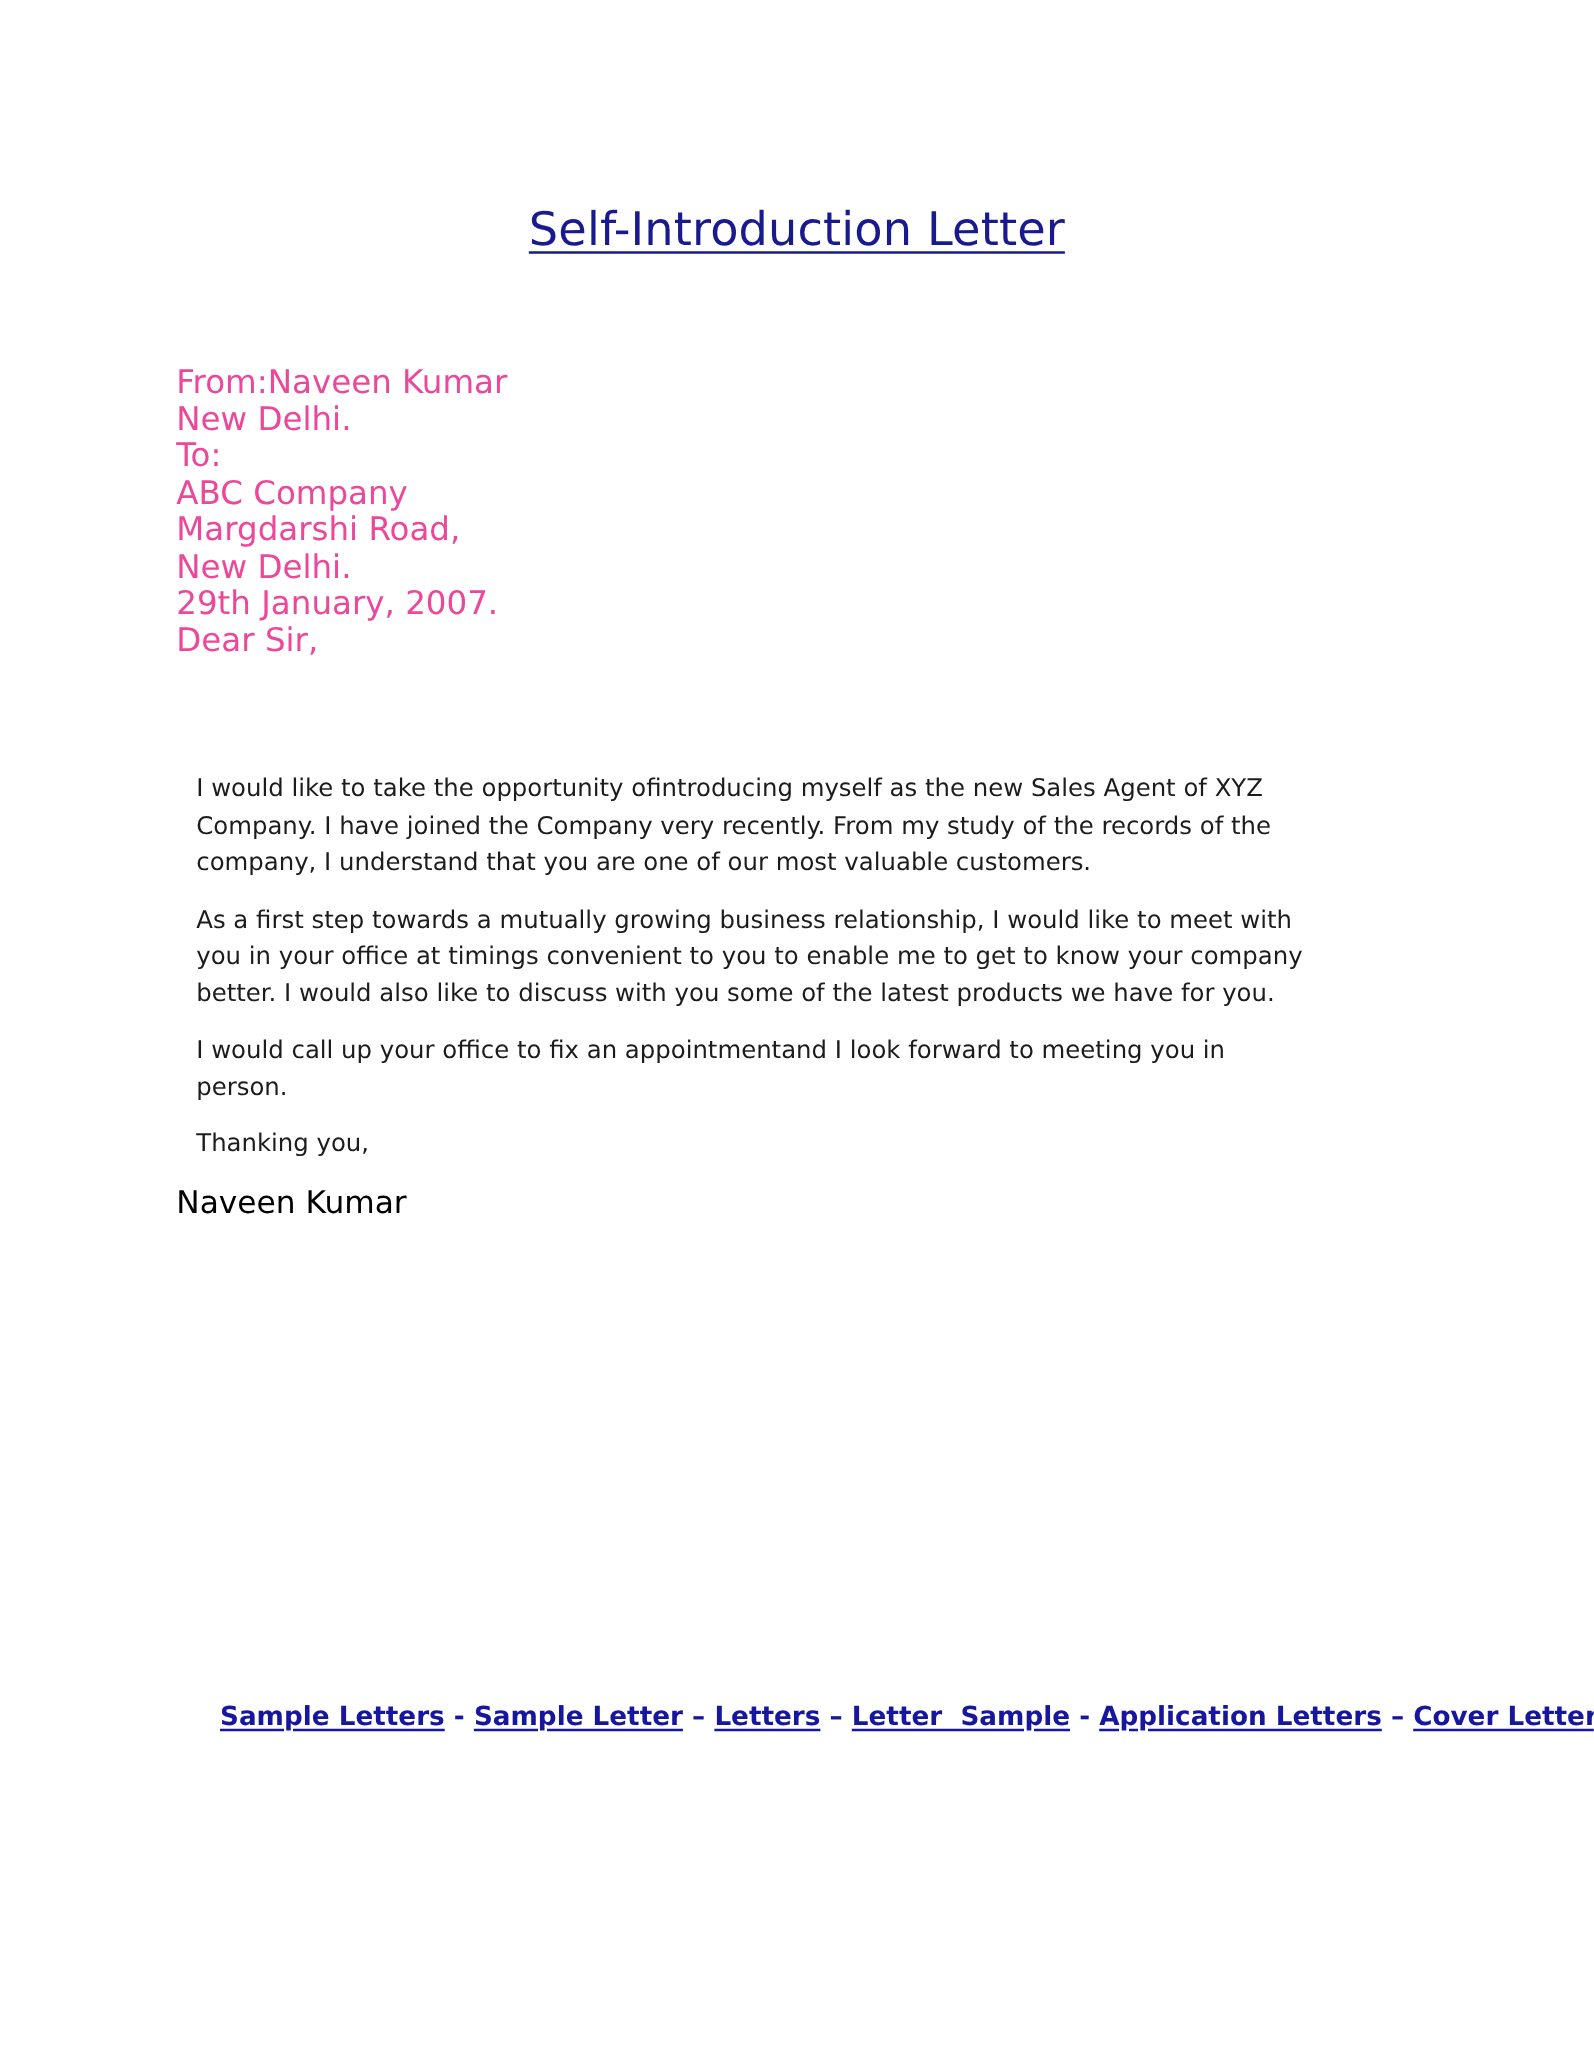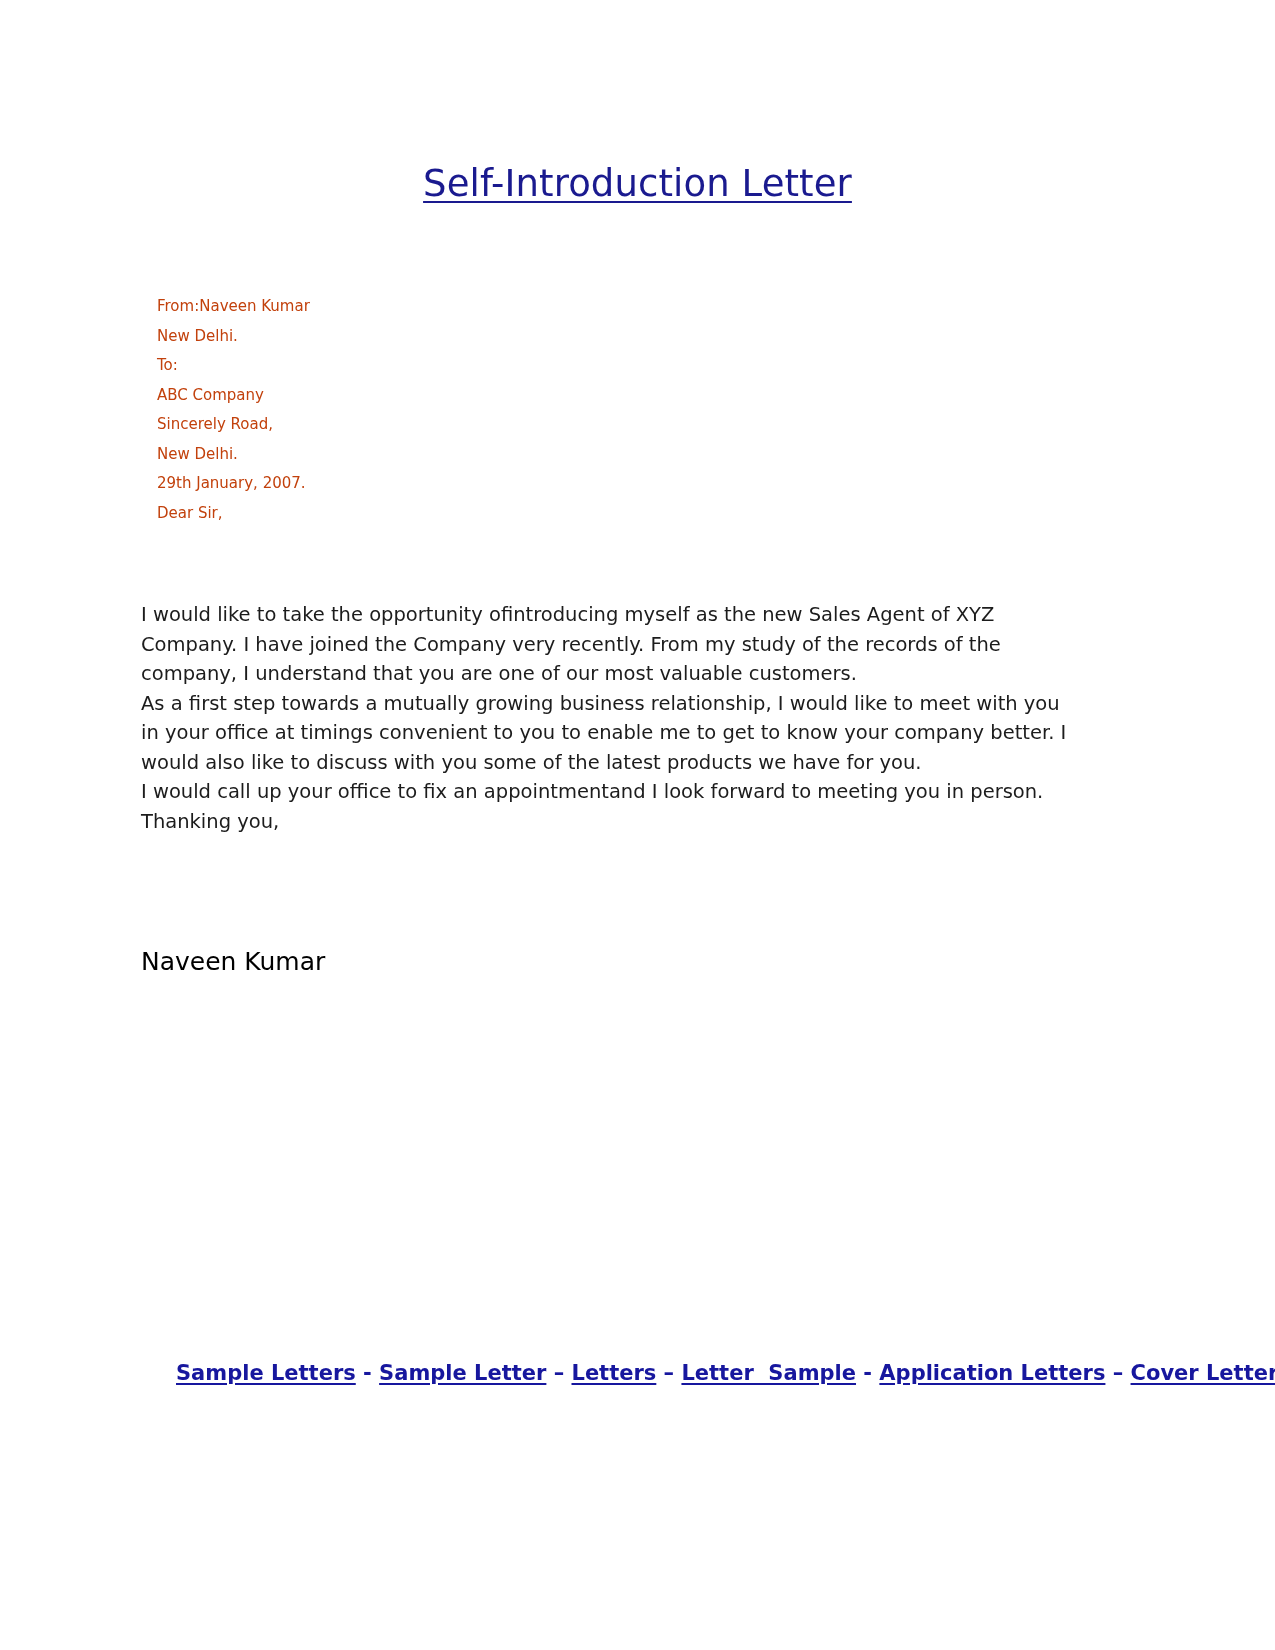--- a/index.html
+++ b/index.html
@@ -46,39 +46,38 @@
   }
 
   
   .address-block {
     position: absolute;
     top: 292px;
     left: 141px;
     width: 700px;
   }
   .address-line {
-    font-size: 15px;
+    font-size: 26px;
     line-height: 29.5px;
-    color: #c2410c;
+    color: #ec4899;
     white-space: pre;
-    margin-left: 16px;
   }
 
   
   .body-block {
     position: absolute;
     top: 600px;
     left: 141px;
     width: 931px;
   }
   .body-para {
     font-size: 19.5px;
     line-height: 29.5px;
     color: #1c1c1c;
-    margin: 0;
+    margin: 16px;
     text-align: left;
   }
 
   .closing-block {
     position: absolute;
     top: 878px;
     left: 141px;
     width: 700px;
   }
   .closing-line {
@@ -130,21 +129,21 @@
 
 <div class="page">
 
   <h1 class="doc-title"><span class="title-text">Self-Introduction Letter</span></h1>
 
   <div class="address-block">
     <div class="address-line">From:Naveen Kumar</div>
     <div class="address-line">New Delhi.</div>
     <div class="address-line">To:</div>
     <div class="address-line">ABC Company</div>
-    <div class="address-line">Sincerely Road,</div>
+    <div class="address-line">Margdarshi Road,</div>
     <div class="address-line">New Delhi.</div>
     <div class="address-line">29th January, 2007.</div>
     <div class="address-line">Dear Sir,</div>
   </div>
 
   <div class="body-block">
     <p class="body-para">I would like to take the opportunity ofintroducing myself as the new Sales Agent of XYZ Company. I have joined the Company very recently. From my study of the records of the company, I understand that you are one of our most valuable customers.</p>
     <p class="body-para">As a first step towards a mutually growing business relationship, I would like to meet with you in your office at timings convenient to you to enable me to get to know your company better. I would also like to discuss with you some of the latest products we have for you.</p>
     <p class="body-para">I would call up your office to fix an appointmentand I look forward to meeting you in person.</p>
     <p class="body-para">Thanking you,</p>

